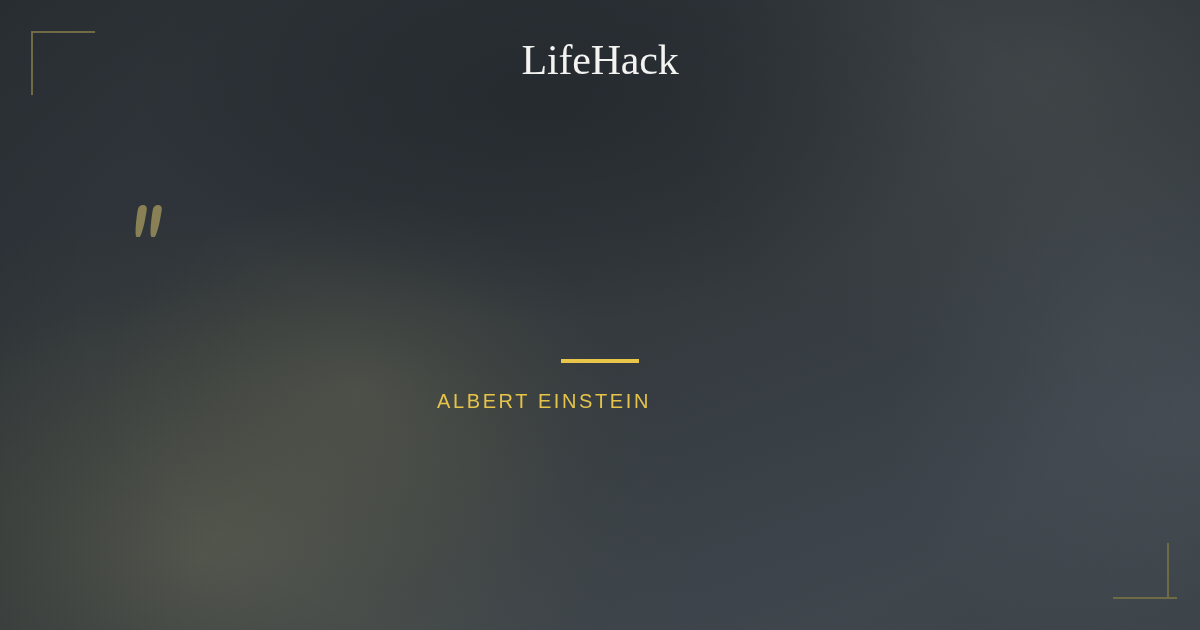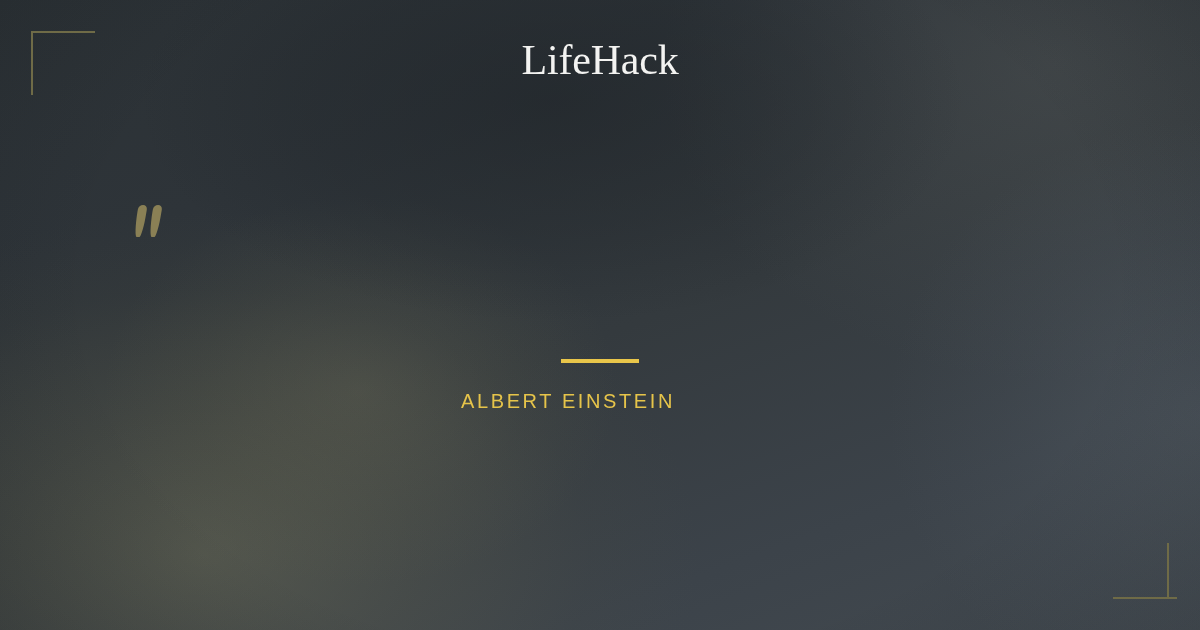--- a/index.html
+++ b/index.html
@@ -164,21 +164,20 @@
     top: 388px;
     width: 1088px;
     text-align: center;
     font-family: "Liberation Sans", sans-serif;
     font-size: 20px;
     line-height: 26px;
     font-weight: 500;
     color: #e6c44a;
     letter-spacing: 2.6px;
     text-transform: uppercase;
-    margin-left: 24px;
   }
 </style>
 </head>
 <body>
 
 <div id="card">
 
   <div class="bg-layer bg-base"></div>
   <div class="bg-layer bg-glow-warm"></div>
   <div class="bg-layer bg-glow-warm2"></div>

